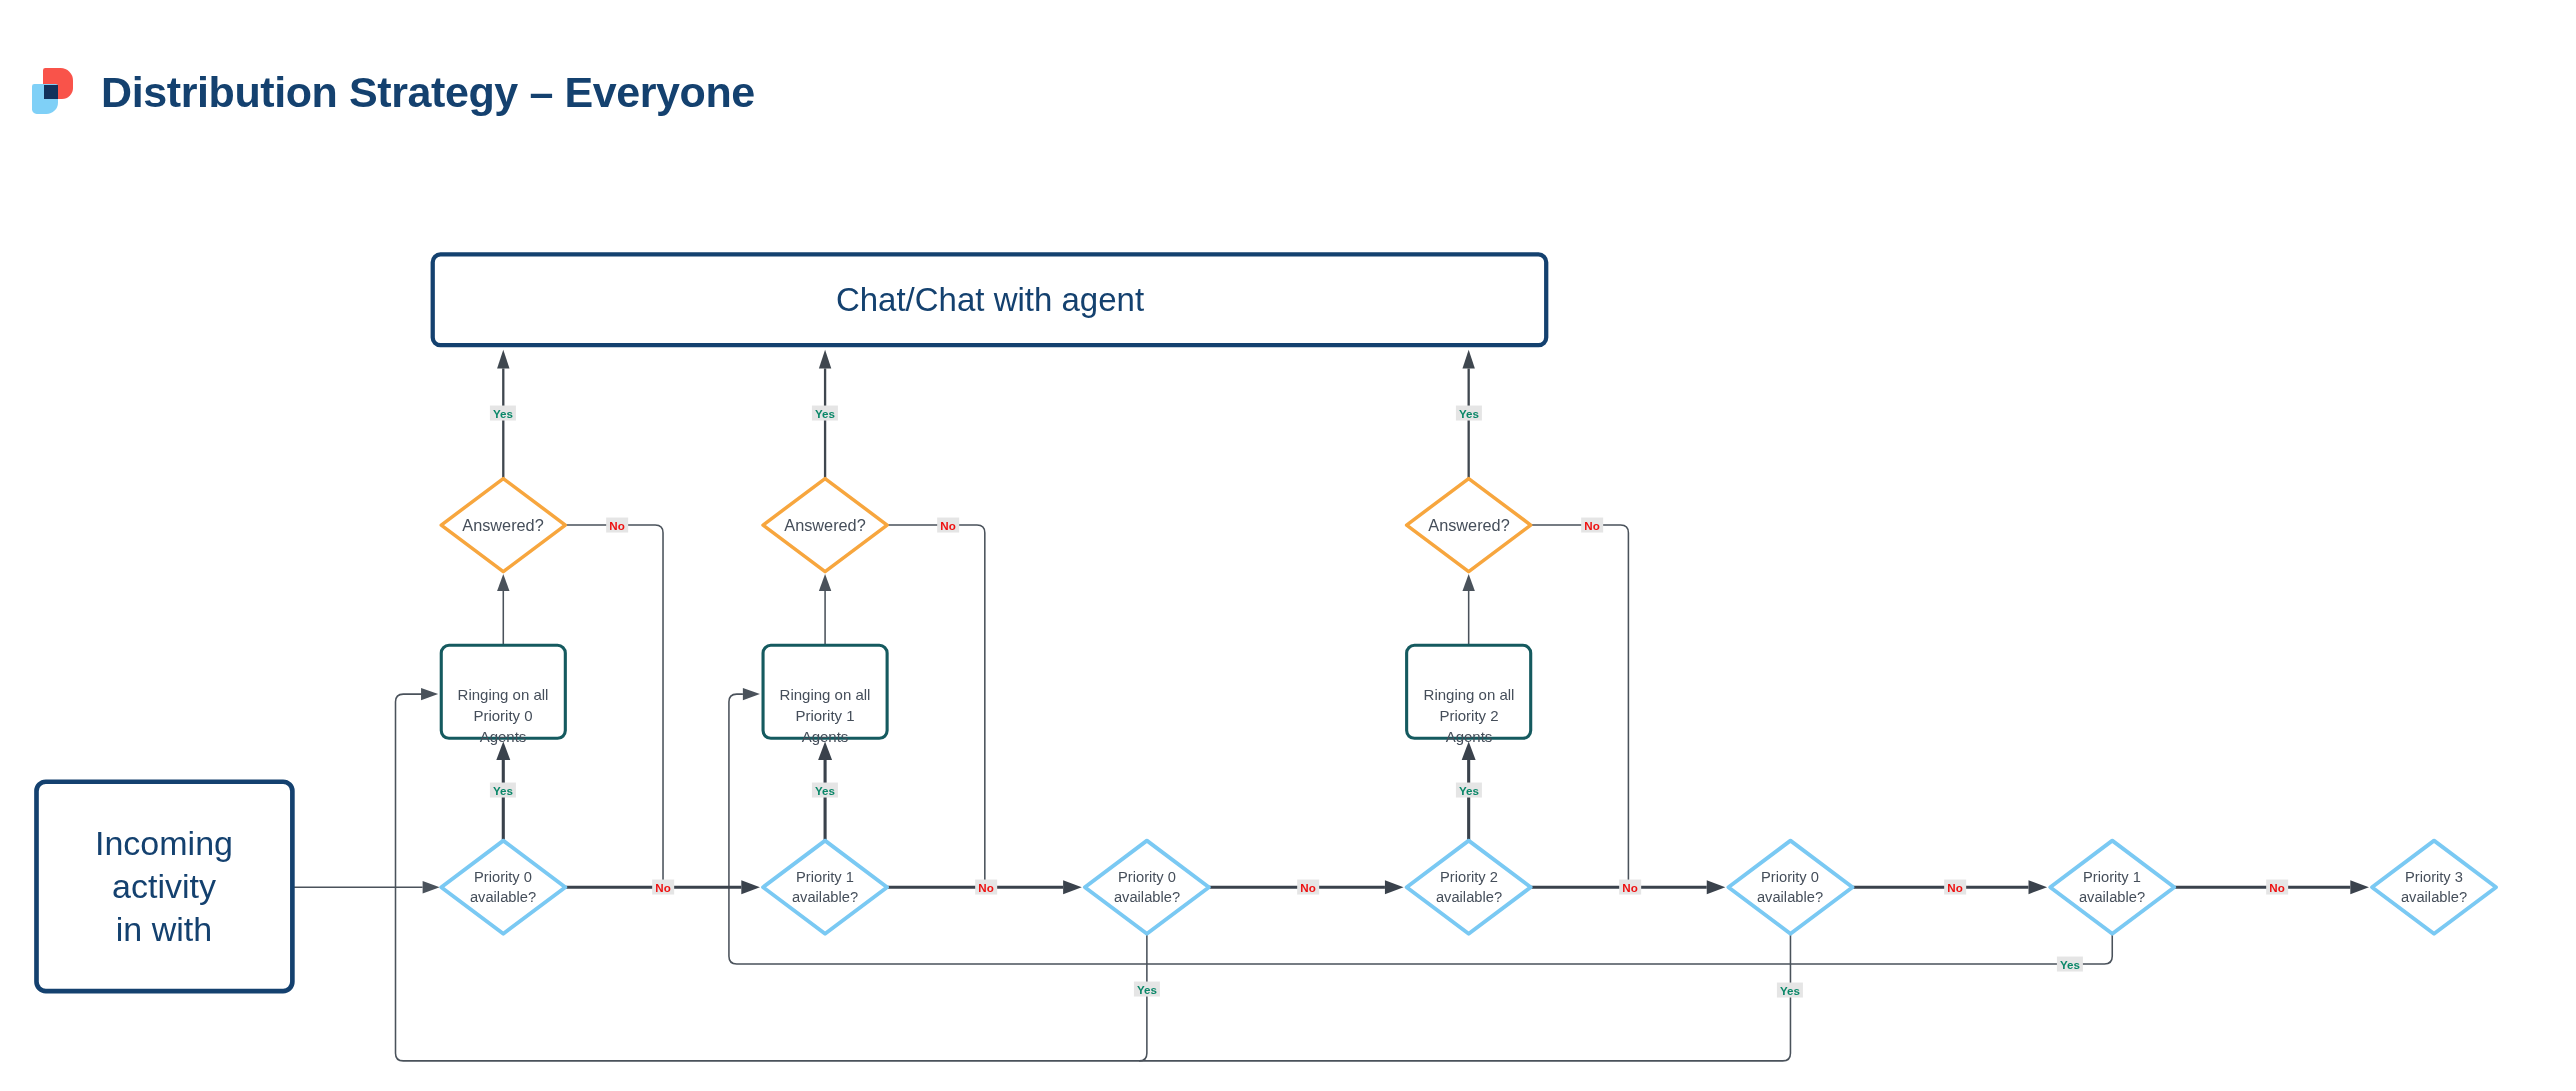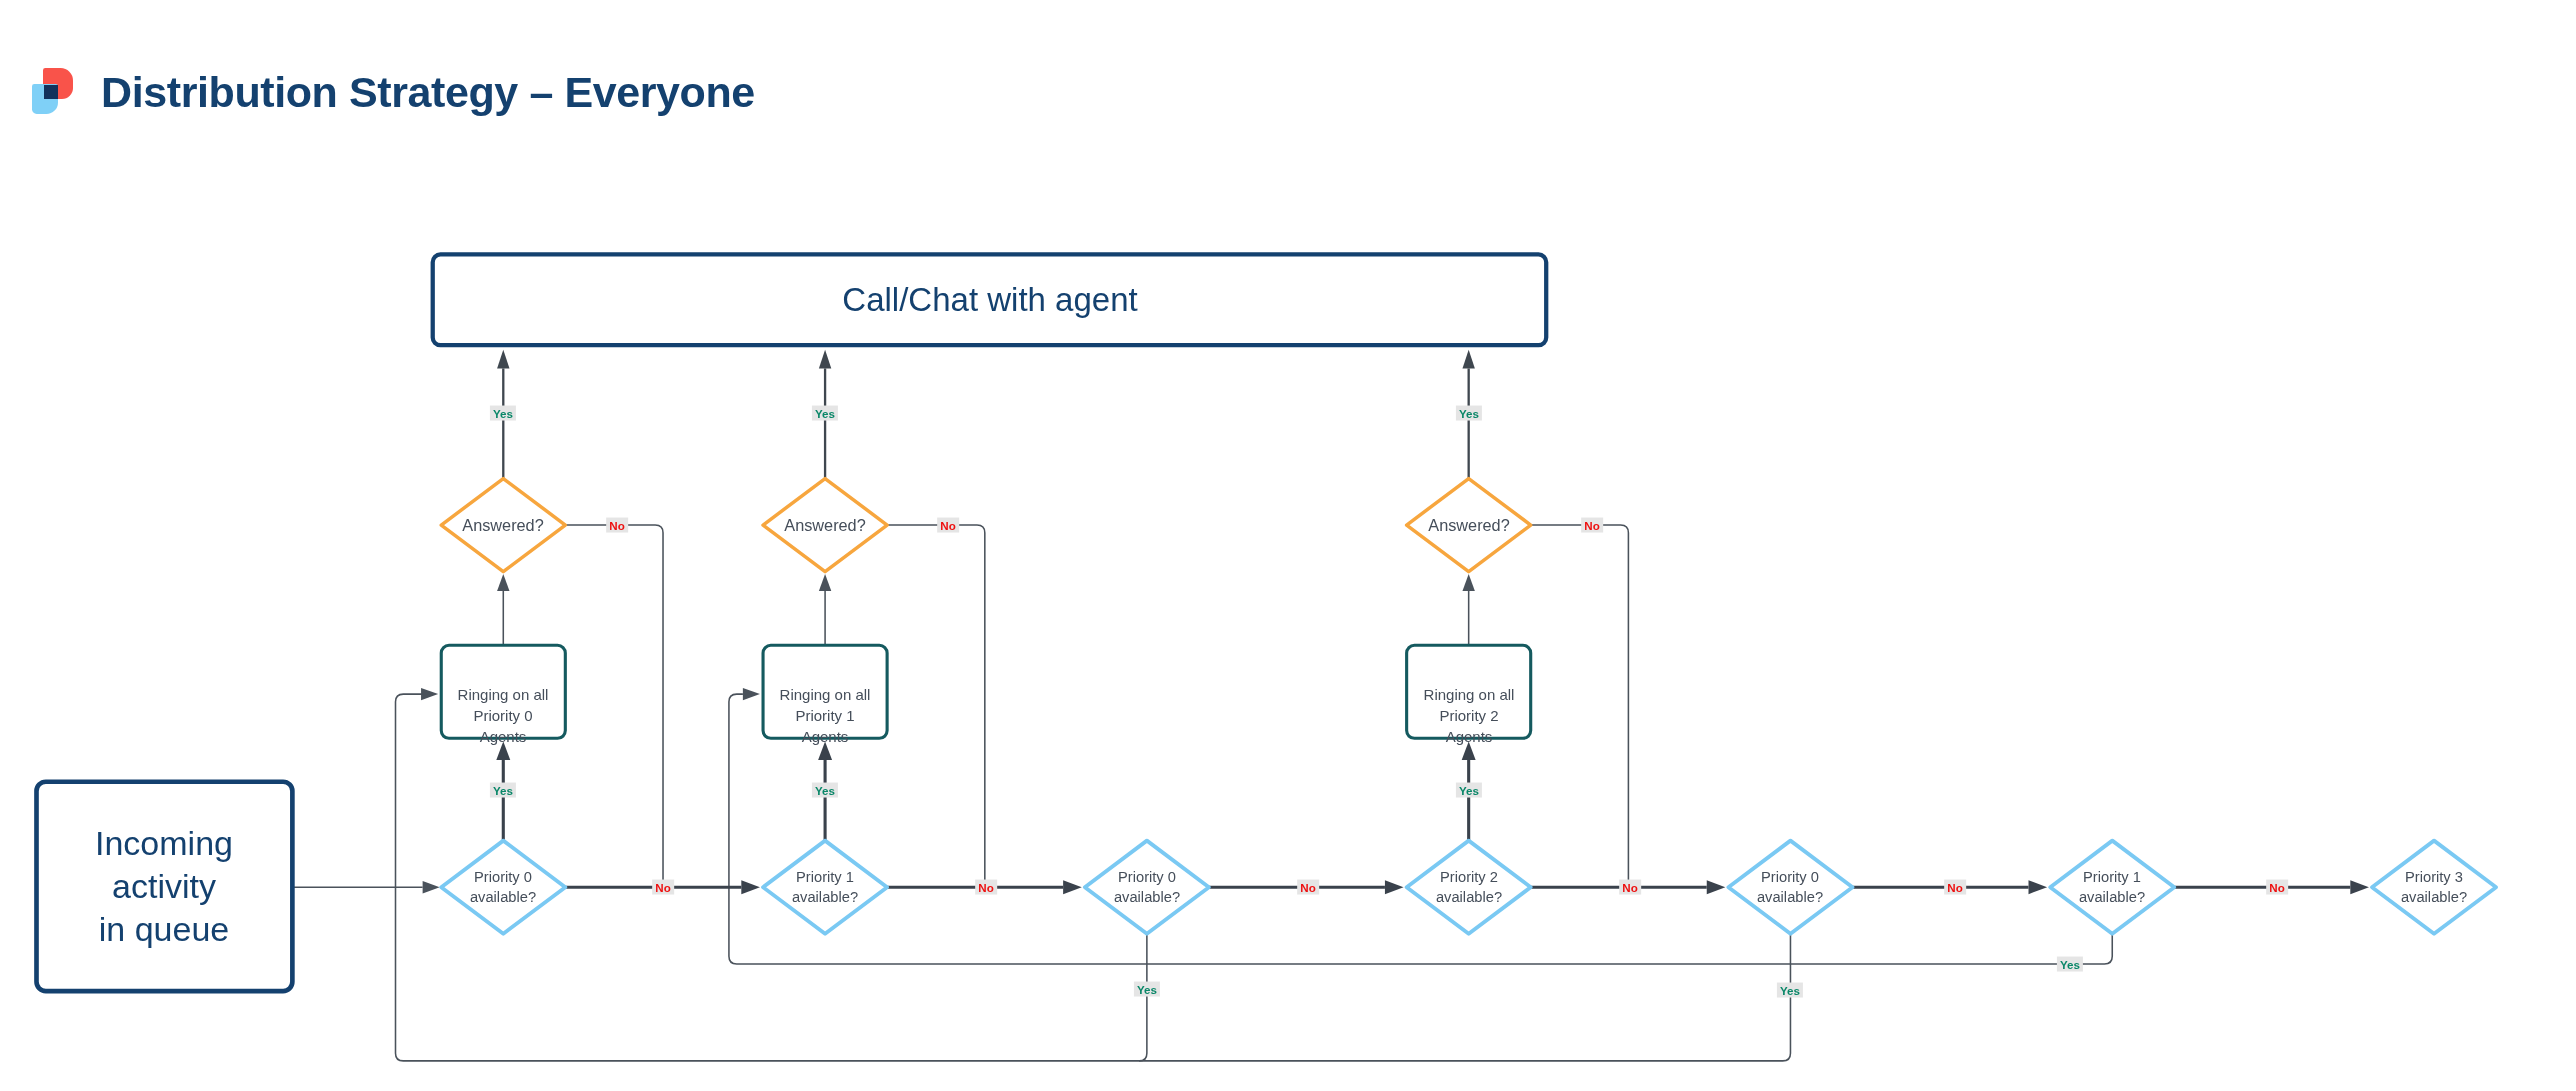--- a/index.html
+++ b/index.html
@@ -110,24 +110,24 @@
         <path d="M1064 1079 L1144 1139 L1064 1199 L984 1139 Z"></path>
         <path d="M1479 1079 L1559 1139 L1479 1199 L1399 1139 Z"></path>
         <path d="M1894 1079 L1974 1139 L1894 1199 L1814 1139 Z"></path>
         <path d="M2309 1079 L2389 1139 L2309 1199 L2229 1139 Z"></path>
         <path d="M2724 1079 L2804 1139 L2724 1199 L2644 1139 Z"></path>
         <path d="M3139 1079 L3219 1139 L3139 1199 L3059 1139 Z"></path>
       </g>
     </g>
   </svg>
 
-  <div class="node-label callchat-label" style="left:433px;top:250px;width:1114px;height:91px;">Call/Chat with agent</div>
+  <div class="node-label callchat-label" style="left:433px;top:250px;width:1114px;height:91px;">Chat/Chat with agent</div>
   <div class="node-label incoming-label multiline" style="left:36px;top:778px;width:256px;height:209px;">Incoming
 activity
-in queue</div>
+in with</div>
 
   <div class="node-label ring-label multiline" style="left:441px;top:641px;width:124px;height:93px;">Ringing on all
 Priority 0
 Agents</div>
   <div class="node-label ring-label multiline" style="left:763px;top:641px;width:124px;height:93px;">Ringing on all
 Priority 1
 Agents</div>
   <div class="node-label ring-label multiline" style="left:1407px;top:641px;width:124px;height:93px;">Ringing on all
 Priority 2
 Agents</div>

